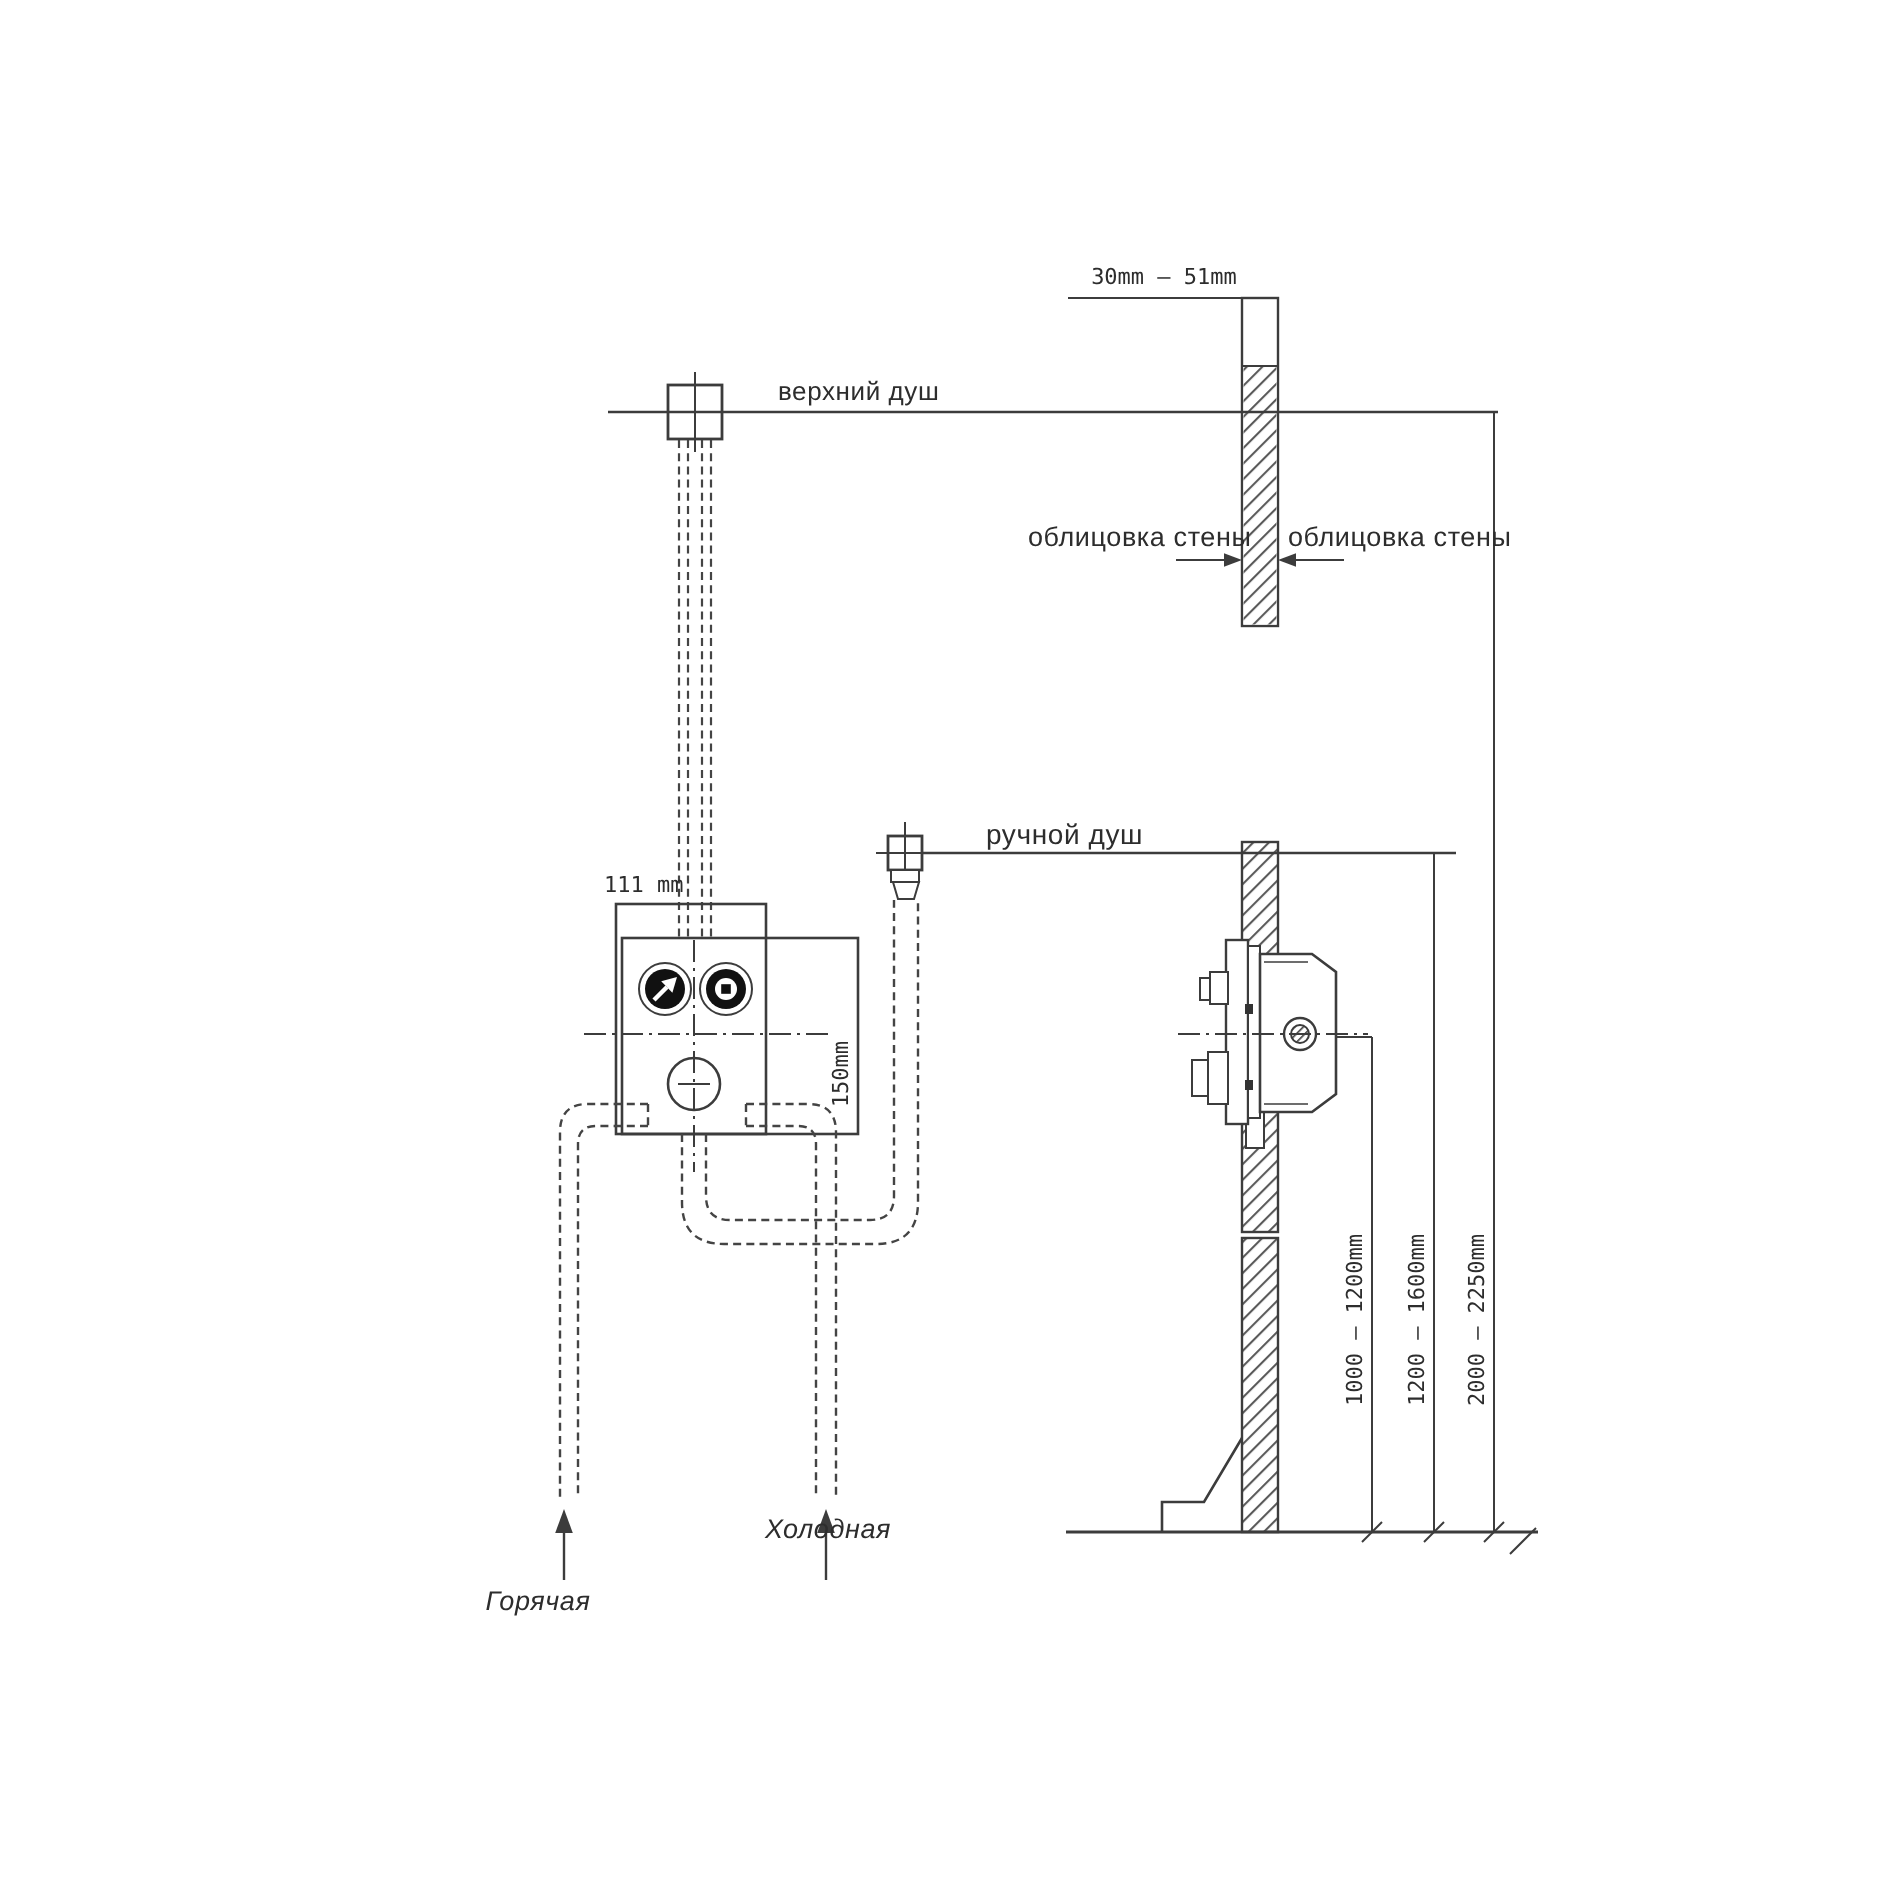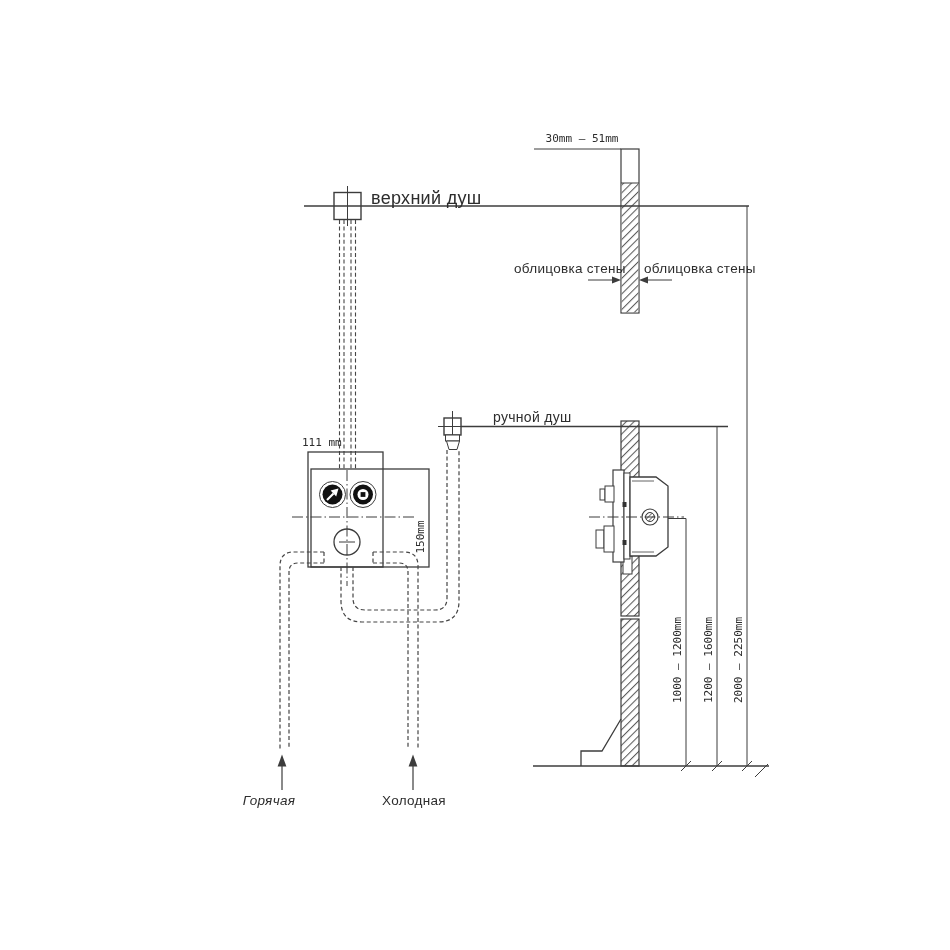--- a/index.html
+++ b/index.html
@@ -168,35 +168,35 @@
     <polygon points="246,754.5 241.6,766.5 250.4,766.5" fill="#3c3c3c"></polygon>
   </g>
   <g>
     <line x1="377" y1="761" x2="377" y2="790" stroke="#3c3c3c" stroke-width="1.2"></line>
     <polygon points="377,754.5 372.6,766.5 381.4,766.5" fill="#3c3c3c"></polygon>
   </g>
 </svg>
 
 <div class="lbl dim ctr" style="left:498px;top:132px;width:96px;">30mm — 51mm</div>
 
-<div class="lbl cyr" style="left:335px;top:188px;font-size:18px;">верхний душ</div>
+<div class="lbl cyr" style="left:353px;top:188px;font-size:13px;">верхний душ</div>
 
 <div class="lbl cyr rgt" style="left:478px;top:261px;width:102px;">облицовка стены</div>
 
 <div class="lbl cyr" style="left:608px;top:261px;">облицовка стены</div>
 
 <div class="lbl cyr" style="left:457px;top:409px;font-size:14px;text-align:right;">ручной душ</div>
 
 <div class="lbl dim" style="left:266px;top:436px;">111 mm</div>
 
 <div class="lbl dim rot" style="left:325px;top:529px;">150mm</div>
 
 <div class="lbl dim rot" style="left:582px;top:652px;">1000 — 1200mm</div>
 
 <div class="lbl dim rot" style="left:613px;top:652px;">1200 — 1600mm</div>
 
 <div class="lbl dim rot" style="left:643px;top:652px;">2000 — 2250mm</div>
 
 <div class="lbl cyr ctr" style="left:195px;top:793px;width:76px;font-style:italic;">Горячая</div>
 
-<div class="lbl cyr ctr" style="left:340px;top:793px;width:76px;">Холодная</div>
+<div class="lbl cyr ctr" style="left:340px;top:757px;width:76px;font-style:italic;">Холодная</div>
 
 </div>
 
 </body></html>

